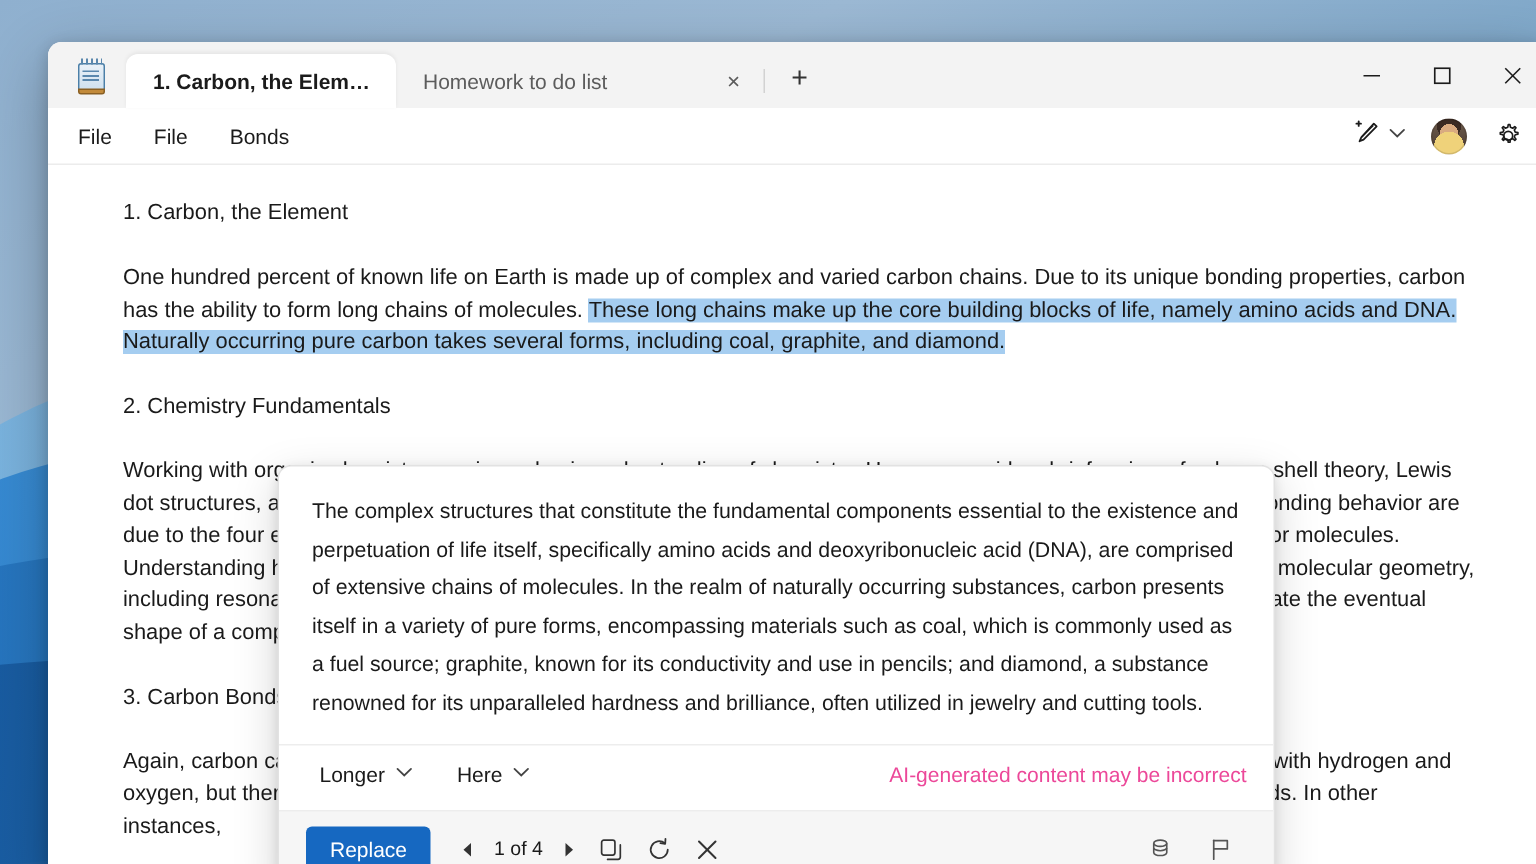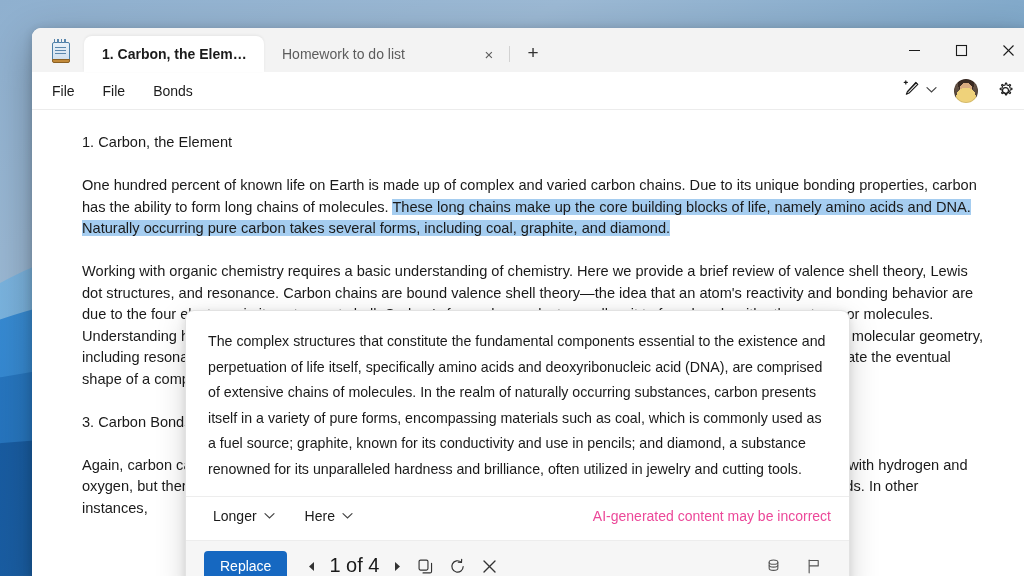--- a/index.html
+++ b/index.html
@@ -207,21 +207,21 @@
     padding: 10px 14px 12px 18px;
   }
   #replace-btn {
     background: #1668c1; color: #fff;
     border: none; border-radius: 4px;
     font-size: 14px; font-family: inherit;
     padding: 7px 16px; margin-right: 12px;
   }
   .navbtn { width: 24px; height: 24px; display:flex; align-items:center; justify-content:center;
             color:#333; font-size: 10px; }
-  #page-count { font-size: 20px; color: #1a1a1a; margin: 0 6px; white-space: nowrap; }
+  #page-count { font-size: 13px; color: #1a1a1a; margin: 0 6px; white-space: nowrap; }
   .act-icon { width: 32px; height: 28px; display:flex; align-items:center; justify-content:center;
               color:#333; border-radius:4px; }
   #actions-right { margin-left: auto; display:flex; gap: 8px; padding-right: 6px; }
 </style>
 </head>
 <body>
 
 <div id="desktop">
   <div class="ribbon" id="r4"></div>
   <div class="ribbon" id="r1"></div>
@@ -301,20 +301,21 @@
             <circle cx="10" cy="10" r="3.1" fill="none" stroke="#1b1b1b" stroke-width="1.2"></circle>
             <path d="M10 2.2 l1.2 0 .35 1.9 1.55.64 1.5-1.2.85.85-1.2 1.5.64 1.55 1.9.35v1.2l-1.9.35-.64 1.55 1.2 1.5-.85.85-1.5-1.2-1.55.64-.35 1.9h-1.2l-.35-1.9-1.55-.64-1.5 1.2-.85-.85 1.2-1.5-.64-1.55-1.9-.35v-1.2l1.9-.35.64-1.55-1.2-1.5.85-.85 1.5 1.2 1.55-.64z" fill="none" stroke="#1b1b1b" stroke-width="1.15" stroke-linejoin="round"></path>
           </svg>
         </div>
       </div>
     </div>
 
     <div id="doc">
       <p class="heading">1. Carbon, the Element</p>
       <p><span>One hundred percent of known life on Earth is made up of complex and varied carbon chains. Due to its unique bonding properties, carbon has the ability to form long chains of molecules. </span><span class="sel">These long chains make up the core building blocks of life, namely amino acids and DNA. Naturally occurring pure carbon takes several forms, including coal, graphite, and diamond.</span></p>
+      <p class="heading">2. Chemistry Fundamentals</p>
       <p>Working with organic chemistry requires a basic understanding of chemistry. Here we provide a brief review of valence shell theory, Lewis dot structures, and resonance. Carbon chains are bound valence shell theory—the idea that an atom's reactivity and bonding behavior are due to the four electrons in its outermost shell. Carbon's four valence electrons allow it to form bonds with other atoms or molecules. Understanding how electrons are shared and distributed (Lewis dot structures) can help play a pivotal role in predicting molecular geometry, including resonant structures) can help us draw and predict how atoms arrange. Knowing orbital shells can help illuminate the eventual shape of a compound, and resonance shows how else a molecule can tell us its basic shape.</p>
       <p class="heading">3. Carbon Bonds in Organic Chemistry</p>
       <p>Again, carbon can form up to four bonds with other molecules. In organic chemistry, we mainly focus on carbon chains with hydrogen and oxygen, but there are infinite possible compounds. In the simplest form, carbon bonds with four hydrogen in single bonds. In other instances,</p>
 
       <div id="ai-popup">
         <div id="ai-text">The complex structures that constitute the fundamental components essential to the existence and perpetuation of life itself, specifically amino acids and deoxyribonucleic acid (DNA), are comprised of extensive chains of molecules. In the realm of naturally occurring substances, carbon presents itself in a variety of pure forms, encompassing materials such as coal, which is commonly used as a fuel source; graphite, known for its conductivity and use in pencils; and diamond, a substance renowned for its unparalleled hardness and brilliance, often utilized in jewelry and cutting tools.</div>
 
         <div id="ai-options">
           <div class="opt">
             <span>Longer</span>

